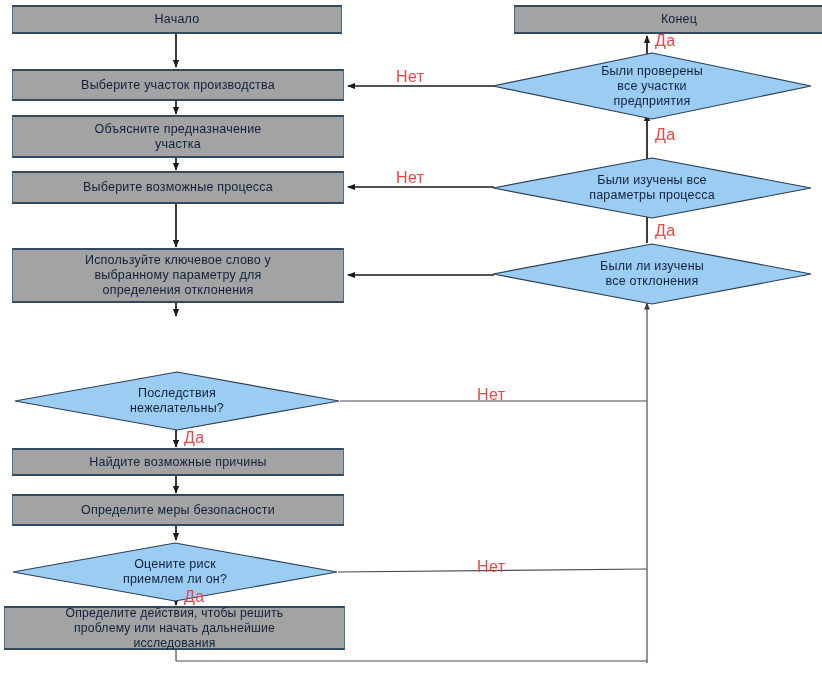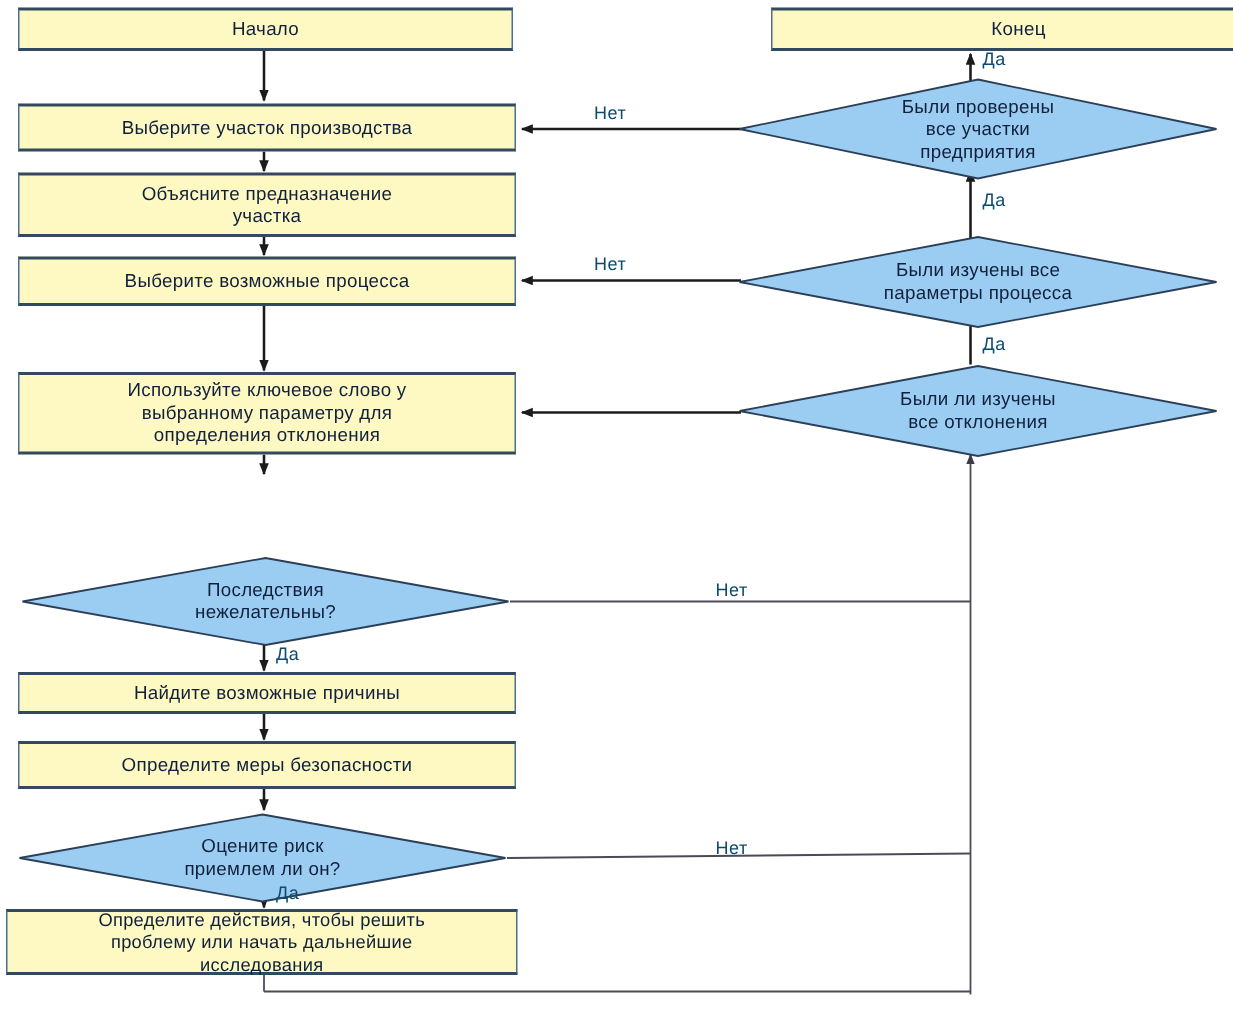--- a/index.html
+++ b/index.html
@@ -22,21 +22,21 @@
     align-items: center;
     justify-content: center;
     text-align: center;
     color: #10203c;
     font-size: 12.5px;
     line-height: 15px;
     letter-spacing: 0.2px;
     white-space: pre-line;
   }
   .process {
-    background: #fef9c3;
+    background: #a3a3a3;
     border: 1px solid #4a6e91;
     border-top: 2px solid #33495f;
     border-bottom: 2px solid #33495f;
     box-shadow: 0 0 0 0 transparent;
   }
   .decision-wrap {
     position: absolute;
   }
   .decision-wrap svg {
     position: absolute;
@@ -56,22 +56,22 @@
     text-align: center;
     color: #10203c;
     font-size: 12.5px;
     line-height: 15px;
     letter-spacing: 0.2px;
     white-space: pre-line;
     pointer-events: none;
   }
   .edge-label {
     position: absolute;
-    color: #0c4a6e;
-    font-size: 12px;
+    color: #ef4444;
+    font-size: 16px;
     letter-spacing: 0.4px;
     white-space: nowrap;
   }
   svg.links {
     position: absolute;
     left: 0;
     top: 0;
     width: 822px;
     height: 683px;
     pointer-events: none;

